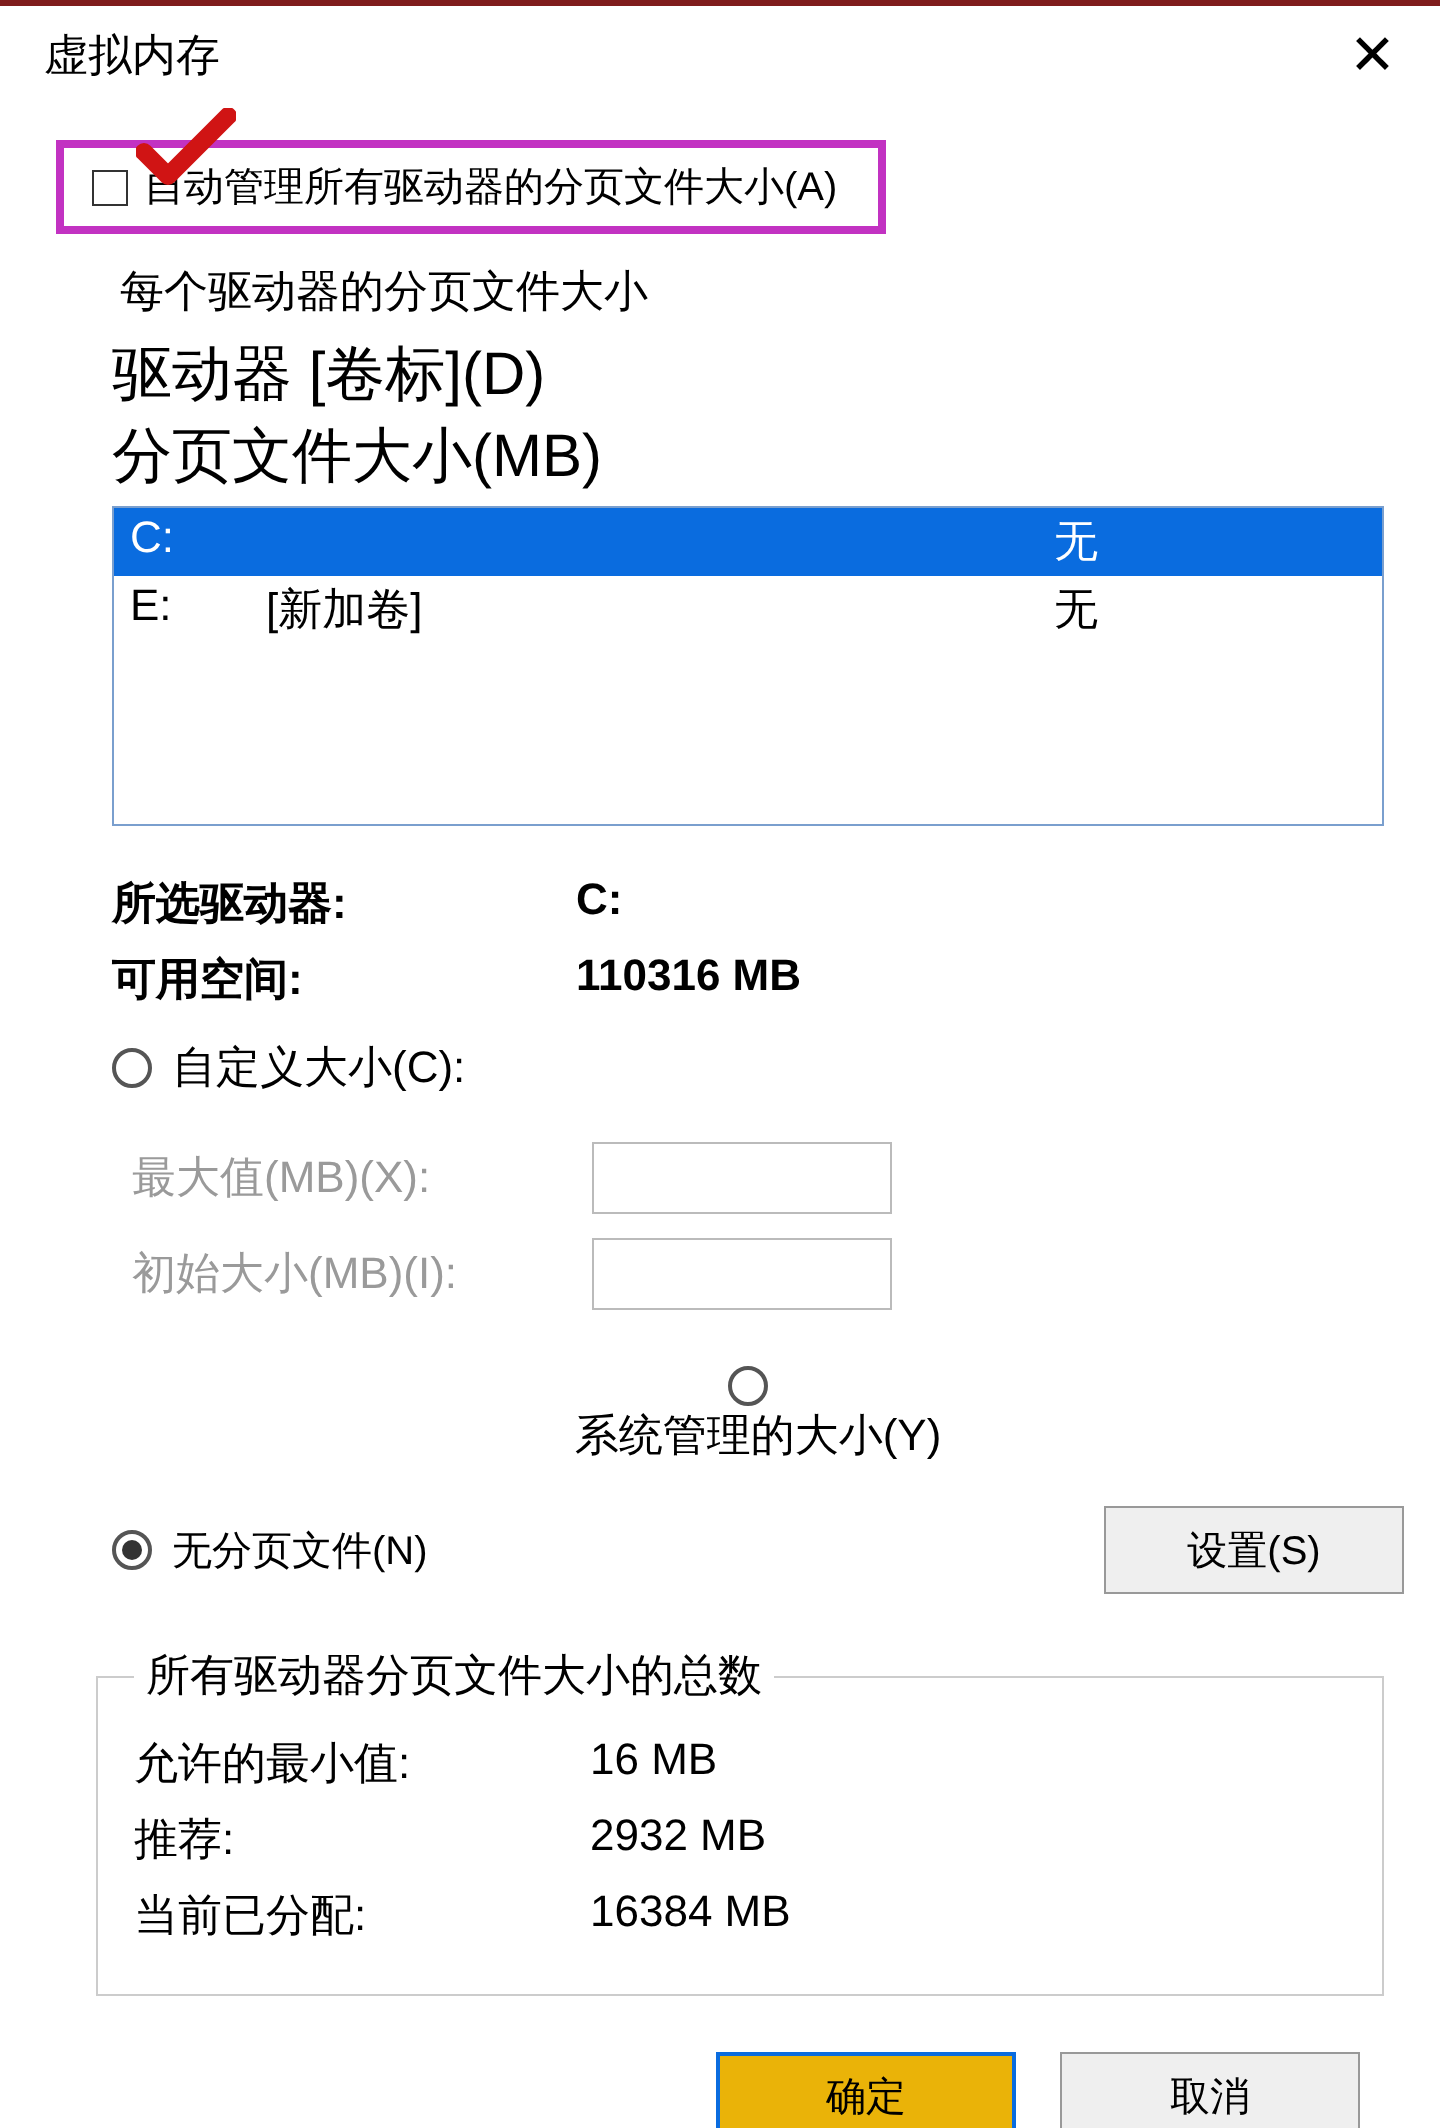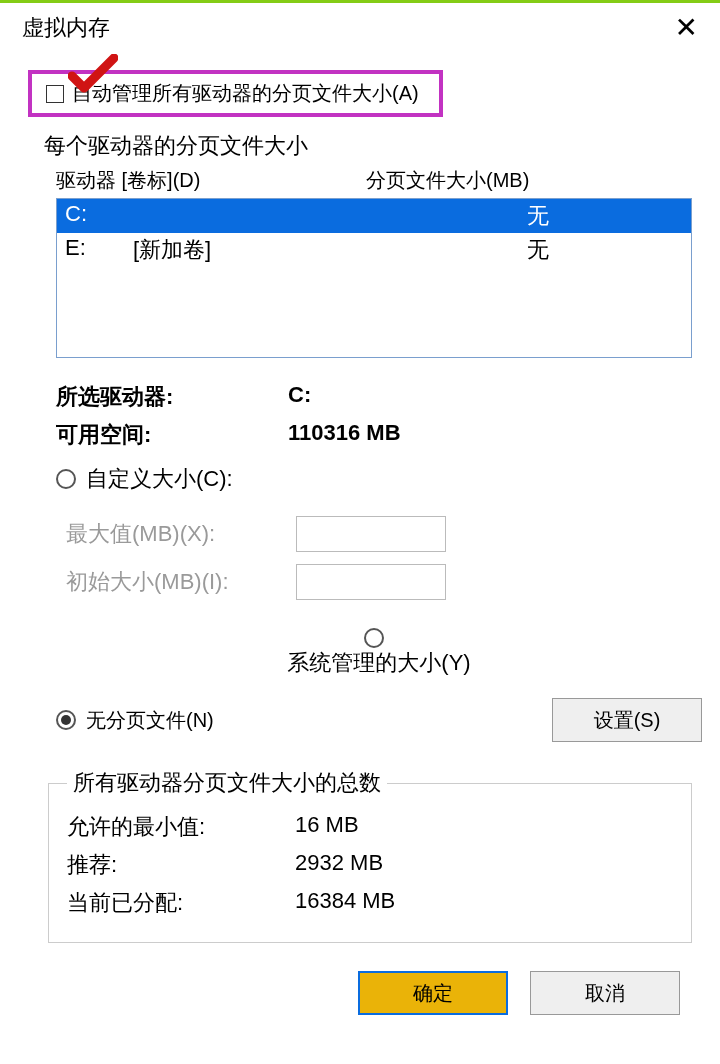--- a/index.html
+++ b/index.html
@@ -12,21 +12,21 @@
     height: 1064px;
     overflow: hidden;
     font-size: 20px;
     color: #000;
   }
   .titlebar {
     display: flex;
     justify-content: space-between;
     align-items: center;
     padding: 8px 14px 6px 22px;
-    border-top: 3px solid #84cc16;
+    border-top: 3px solid #7f1d1d;
   }
   .title-text { font-size: 22px; }
   .close-x {
     font-size: 28px;
     font-family: "Segoe UI", sans-serif;
     padding: 0 8px;
     cursor: pointer;
   }
   .dialog-body {
     padding: 20px 18px 0 28px;
@@ -45,25 +45,26 @@
     top: -20px;
     pointer-events: none;
   }
   .chk {
     width: 18px; height: 18px;
     border: 1.5px solid #333;
     display: inline-block;
     margin-right: 8px;
     vertical-align: middle;
   }
-  .section-label { margin: 8px 0 6px 16px; font-size: 22px; }
+  .section-label { margin: 8px 0 6px 32px; font-size: 22px; }
   .row-hdr {
     display: flex;
     margin: 2px 0 4px 28px;
-    font-size: 20px;
+    font-size: 30px;
+    flex-direction: column;
   }
   .row-hdr .col1 { width: 310px; }
   .drive-list {
     margin: 0 10px 0 28px;
     border: 1.5px solid #7a9fce;
     height: 160px;
     background: #fff;
   }
   .drive-row {
     display: flex;

